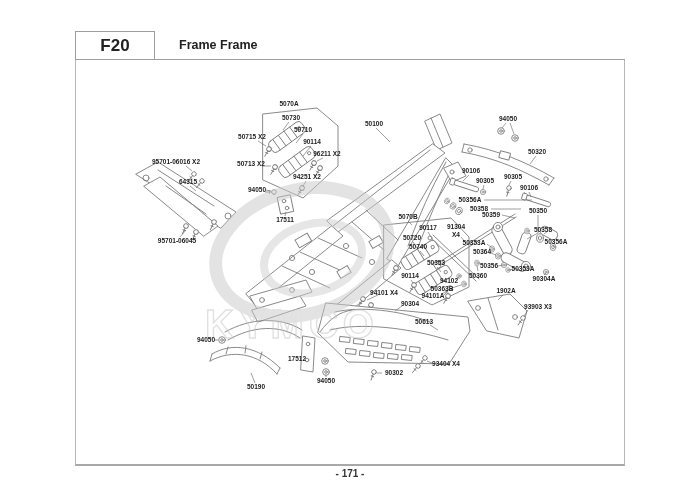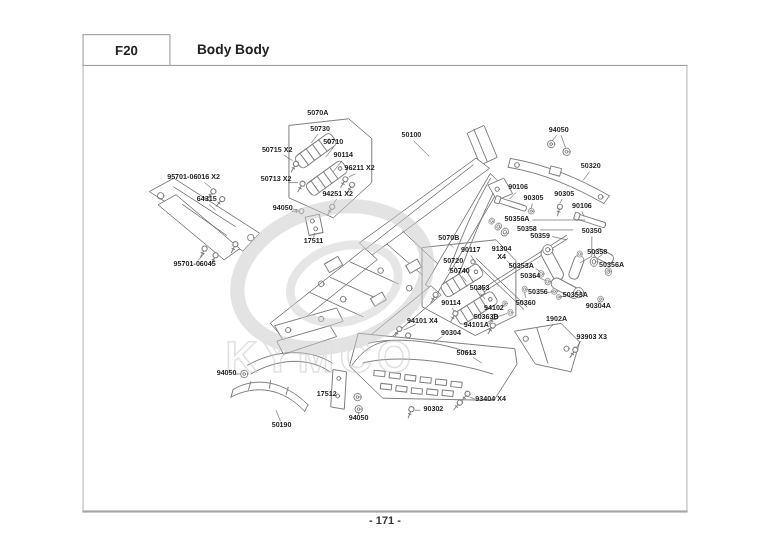--- a/index.html
+++ b/index.html
@@ -1,21 +1,21 @@
 <!DOCTYPE html>
 <html><head>
 <meta charset="utf-8">
 <style>
   html,body{margin:0;padding:0;}
   body{width:700px;height:495px;background:#ffffff;position:relative;overflow:hidden;
        font-family:"Liberation Sans",sans-serif;}
   .frame{position:absolute;left:75px;top:31px;width:550px;height:435px;}
   .code-box{position:absolute;left:0;top:0;width:80px;height:29px;border:1.5px solid #9e9e9e;
             box-sizing:border-box;display:flex;align-items:center;justify-content:center;
-            font-size:12px;font-weight:bold;color:#222;background:#fff;}
+            font-size:17px;font-weight:bold;color:#222;background:#fff;}
   .hd-title{position:absolute;left:104px;top:7px;font-size:12.5px;font-weight:bold;color:#222;}
   .hd-sep{position:absolute;left:0;top:27.5px;width:550px;height:0;border-top:1.5px solid #9e9e9e;}
   .body-box{position:absolute;left:0;top:29px;width:550px;height:406px;box-sizing:border-box;
             border-left:1.5px solid #b7b7b7;border-right:1.5px solid #b7b7b7;
             border-bottom:2px solid #a8a8a8;}
   .footer{position:absolute;left:0;top:468px;width:700px;text-align:center;
           font-size:10px;font-weight:bold;color:#333;}
   svg.art{position:absolute;left:0;top:0;}
   .labels{position:absolute;left:0;top:0;width:700px;height:495px;pointer-events:none;}
   .plabel{position:absolute;transform:translate(-50%,-50%);font-size:6.5px;font-weight:bold;
@@ -288,21 +288,21 @@
     <ellipse cx="313" cy="258" rx="50" ry="34" fill="none" stroke="#cfcfcf" stroke-width="8" transform="rotate(-16 313 258)"></ellipse>
     <text x="205" y="338" font-size="40" font-weight="bold" letter-spacing="5" fill="none" stroke="#c4c4c4" stroke-width="1.4" font-family="Liberation Sans, sans-serif">KYMCO</text>
   </g>
 </svg>
 
 <div class="frame">
   <div class="hd-sep"></div>
   <div class="code-box">
     <span>F20</span>
   </div>
-  <div class="hd-title">Body Body</div>
+  <div class="hd-title">Frame Frame</div>
   <div class="body-box"></div>
 </div>
 
 <div class="labels">
     <div class="plabel" style="left: 289px; top: 104px;">5070A</div>
     <div class="plabel" style="left: 291px; top: 118px;">50730</div>
     <div class="plabel" style="left: 303px; top: 130px;">50710</div>
     <div class="plabel" style="left: 312px; top: 142px;">90114</div>
     <div class="plabel" style="left: 252px; top: 137px;">50715 X2</div>
     <div class="plabel" style="left: 251px; top: 164px;">50713 X2</div>

